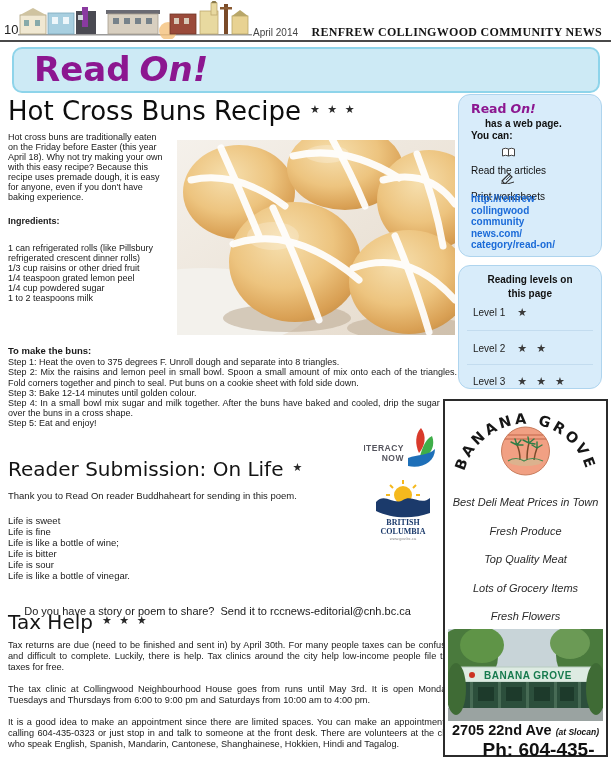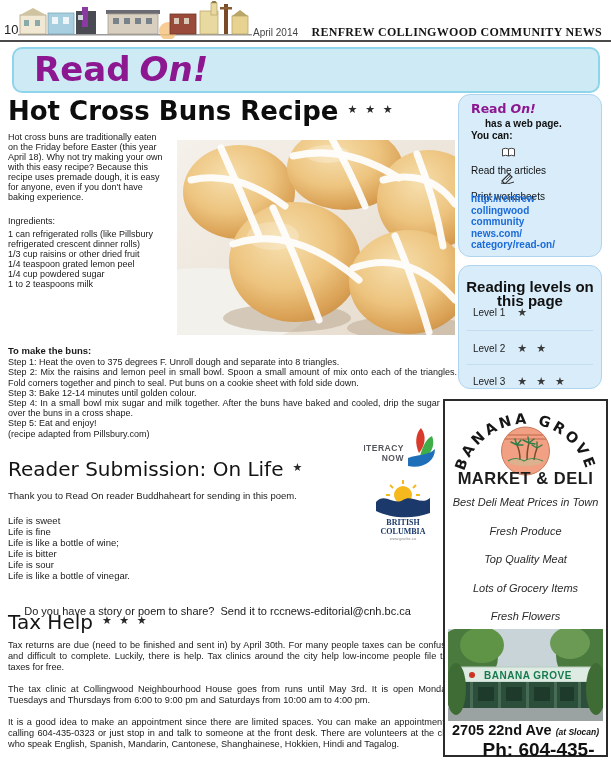--- a/index.html
+++ b/index.html
@@ -17,31 +17,31 @@
   
   .banner{position:absolute;left:12px;top:47px;width:584px;height:42px;background:#cdeaf5;
           border:2px solid #8ed4ea;border-radius:10px;}
   .banner-title{position:absolute;left:20px;top:-3px;font-family:"DejaVu Sans",sans-serif;
           font-weight:bold;font-size:34px;color:#8c1790;line-height:46px;white-space:nowrap;}
   .banner-title .it{font-style:italic;margin-left:9px;}
   .banner-sub{position:absolute;left:218px;top:15px;font-size:15.5px;color:#1c3fd4;font-weight:500;}
 
   
   .h-recipe{position:absolute;left:8px;top:96px;font-family:"DejaVu Sans",sans-serif;
-            font-weight:bold;font-size:26px;color:#0d0d0d;white-space:nowrap;}
+            font-weight:normal;font-size:26px;color:#0d0d0d;white-space:nowrap;}
   .h-sub{position:absolute;font-family:"DejaVu Sans",sans-serif;font-weight:400;
          font-size:20px;color:#141414;white-space:nowrap;}
   .h-reader{left:8px;top:457px;}
   .h-tax{left:8px;top:610px;}
   .stars{font-size:11px;color:#2b2b2b;letter-spacing:2px;margin-left:9px;vertical-align:5px;}
   .stars.big{vertical-align:7px;}
 
   
   .intro-col{position:absolute;left:8px;top:132px;width:155px;font-size:9px;line-height:10px;color:#191919;}
-  .intro-col .lbl{font-weight:normal;margin-top:14px;margin-bottom:3px;}
+  .intro-col .lbl{font-weight:bold;margin-top:14px;margin-bottom:17px;}
   .buns-photo{position:absolute;left:177px;top:140px;}
   .method{position:absolute;left:8px;top:346px;width:449px;font-size:9px;line-height:10.2px;}
   .method .lbl{font-weight:bold;font-size:9.5px;margin-bottom:1px;}
   .method .step{text-align:justify;}
 
   
   .thanks{position:absolute;left:8px;top:490px;font-size:9.5px;}
   .poem{position:absolute;left:8px;top:515px;font-size:9.5px;line-height:11px;}
   .cta{position:absolute;left:12px;top:593px;font-size:11px;white-space:pre-wrap;}
 
@@ -60,22 +60,22 @@
   .web-title{position:absolute;left:12px;top:6px;font-family:"DejaVu Sans",sans-serif;
              font-weight:bold;font-size:12.5px;color:#8c1790;white-space:nowrap;}
   .web-title .it{font-style:italic;margin-left:4px;}
   .web-line1{position:absolute;left:12px;top:23px;font-weight:bold;font-size:10px;color:#111;padding-left:14px;}
   .web-line2{position:absolute;left:12px;top:35px;font-weight:bold;font-size:10px;color:#111;}
   .web-item{position:absolute;left:12px;display:flex;align-items:center;gap:7px;font-size:10px;color:#111;flex-direction:column;}
   .web-item1{top:52px;}
   .web-item2{top:77px;}
   .web-url{position:absolute;left:12px;top:98px;font-weight:bold;font-size:10px;
            line-height:11.6px;color:#1b6bd8;}
-  .lv-title{position:absolute;left:0;right:0;top:14px;text-align:center;font-weight:bold;
-            font-size:15px;line-height:13.5px;color:#111;}
+  .lv-title{position:absolute;left:0;right:0;top:7px;text-align:center;font-weight:bold;
+            font-size:10px;line-height:13.5px;color:#111;}
   .lv-row{position:absolute;left:14px;right:10px;font-size:10px;color:#222;}
   .lv-row .lv-stars{font-size:11px;color:#3a3a3a;letter-spacing:3px;margin-left:12px;}
   .lv-row1{top:40px;} .lv-row2{top:76px;} .lv-row3{top:109px;}
   .lv-div{position:absolute;left:8px;right:8px;height:1px;background:#c3dcef;}
   .lv-div1{top:64px;} .lv-div2{top:98px;}
 
   
   .ad{position:absolute;left:443px;top:399px;width:161px;height:354px;background:#fff;
       border:2px solid #2b2b2b;}
   .ad-arc{position:absolute;left:5px;top:4px;}
@@ -190,21 +190,20 @@
     <ellipse cx="150" cy="14" rx="22" ry="9" fill="#ffffff" opacity="0.25"></ellipse>
   </svg>
 
   <div class="method">
     <div class="lbl">To make the buns:</div>
     <div class="step">Step 1: Heat the oven to 375 degrees F. Unroll dough and separate into 8 triangles.</div>
     <div class="step">Step 2: Mix the raisins and lemon peel in small bowl. Spoon a small amount of mix onto each of the triangles. Fold corners together and pinch to seal. Put buns on a cookie sheet with fold side down.</div>
     <div class="step">Step 3: Bake 12-14 minutes until golden colour.</div>
     <div class="step">Step 4: In a small bowl mix sugar and milk together. After the buns have baked and cooled, drip the sugar mix over the buns in a cross shape.</div>
     <div class="step">Step 5: Eat and enjoy!</div>
-    <div class="step">(recipe adapted from Pillsbury.com)</div>
   </div>
 
   <svg class="logo-literacy" width="78" height="48" viewBox="0 0 78 48">
     <text x="40" y="24" text-anchor="end" font-size="8.5" font-weight="bold" fill="#55555e" letter-spacing="0.5">LITERACY</text>
     <text x="40" y="34" text-anchor="end" font-size="8.5" font-weight="bold" fill="#55555e" letter-spacing="0.5">NOW</text>
     <path d="M57,1 C63,9 61,19 55,26 C51,18 51,7 57,1 Z" fill="#d93a2b"></path>
     <path d="M68,9 C72,19 66,30 55,33 C57,25 60,13 68,9 Z" fill="#3fae49"></path>
     <path d="M44,31 C54,27 64,29 71,22 C71,35 58,42 44,39 Z" fill="#1e6fb8"></path>
   </svg>
 
@@ -316,21 +315,20 @@
         <path d="M67,40 l-6,-3 M67,40 l-2,-6 M67,40 l4,-5 M67,40 l6,0"></path>
         <path d="M79,38 l-6,-3 M79,38 l-1,-6 M79,38 l5,-4 M79,38 l6,1"></path>
         <path d="M87,43 l-5,-3 M87,43 l0,-6 M87,43 l5,-3"></path>
       </g>
       <path d="M58,56 Q66,51 74,56 Q82,51 93,56" stroke="#3f8a4f" stroke-width="1.2" fill="none"></path>
       <text font-family="DejaVu Sans, sans-serif" font-size="14.5" font-weight="bold" letter-spacing="3" fill="#161616">
         <textPath href="#arcp" startOffset="50%" text-anchor="middle">BANANA GROVE</textPath>
       </text>
     </svg>
 
-    <div class="ad-name">MARKET &amp; DELI</div>
 
     <div class="ad-lines">
       <div>Best Deli Meat Prices in Town</div>
       <div>Fresh Produce</div>
       <div>Top Quality Meat</div>
       <div>Lots of Grocery Items</div>
       <div>Fresh Flowers</div>
     </div>
 
     <svg class="ad-photo" width="155" height="92" viewBox="0 0 155 92">

